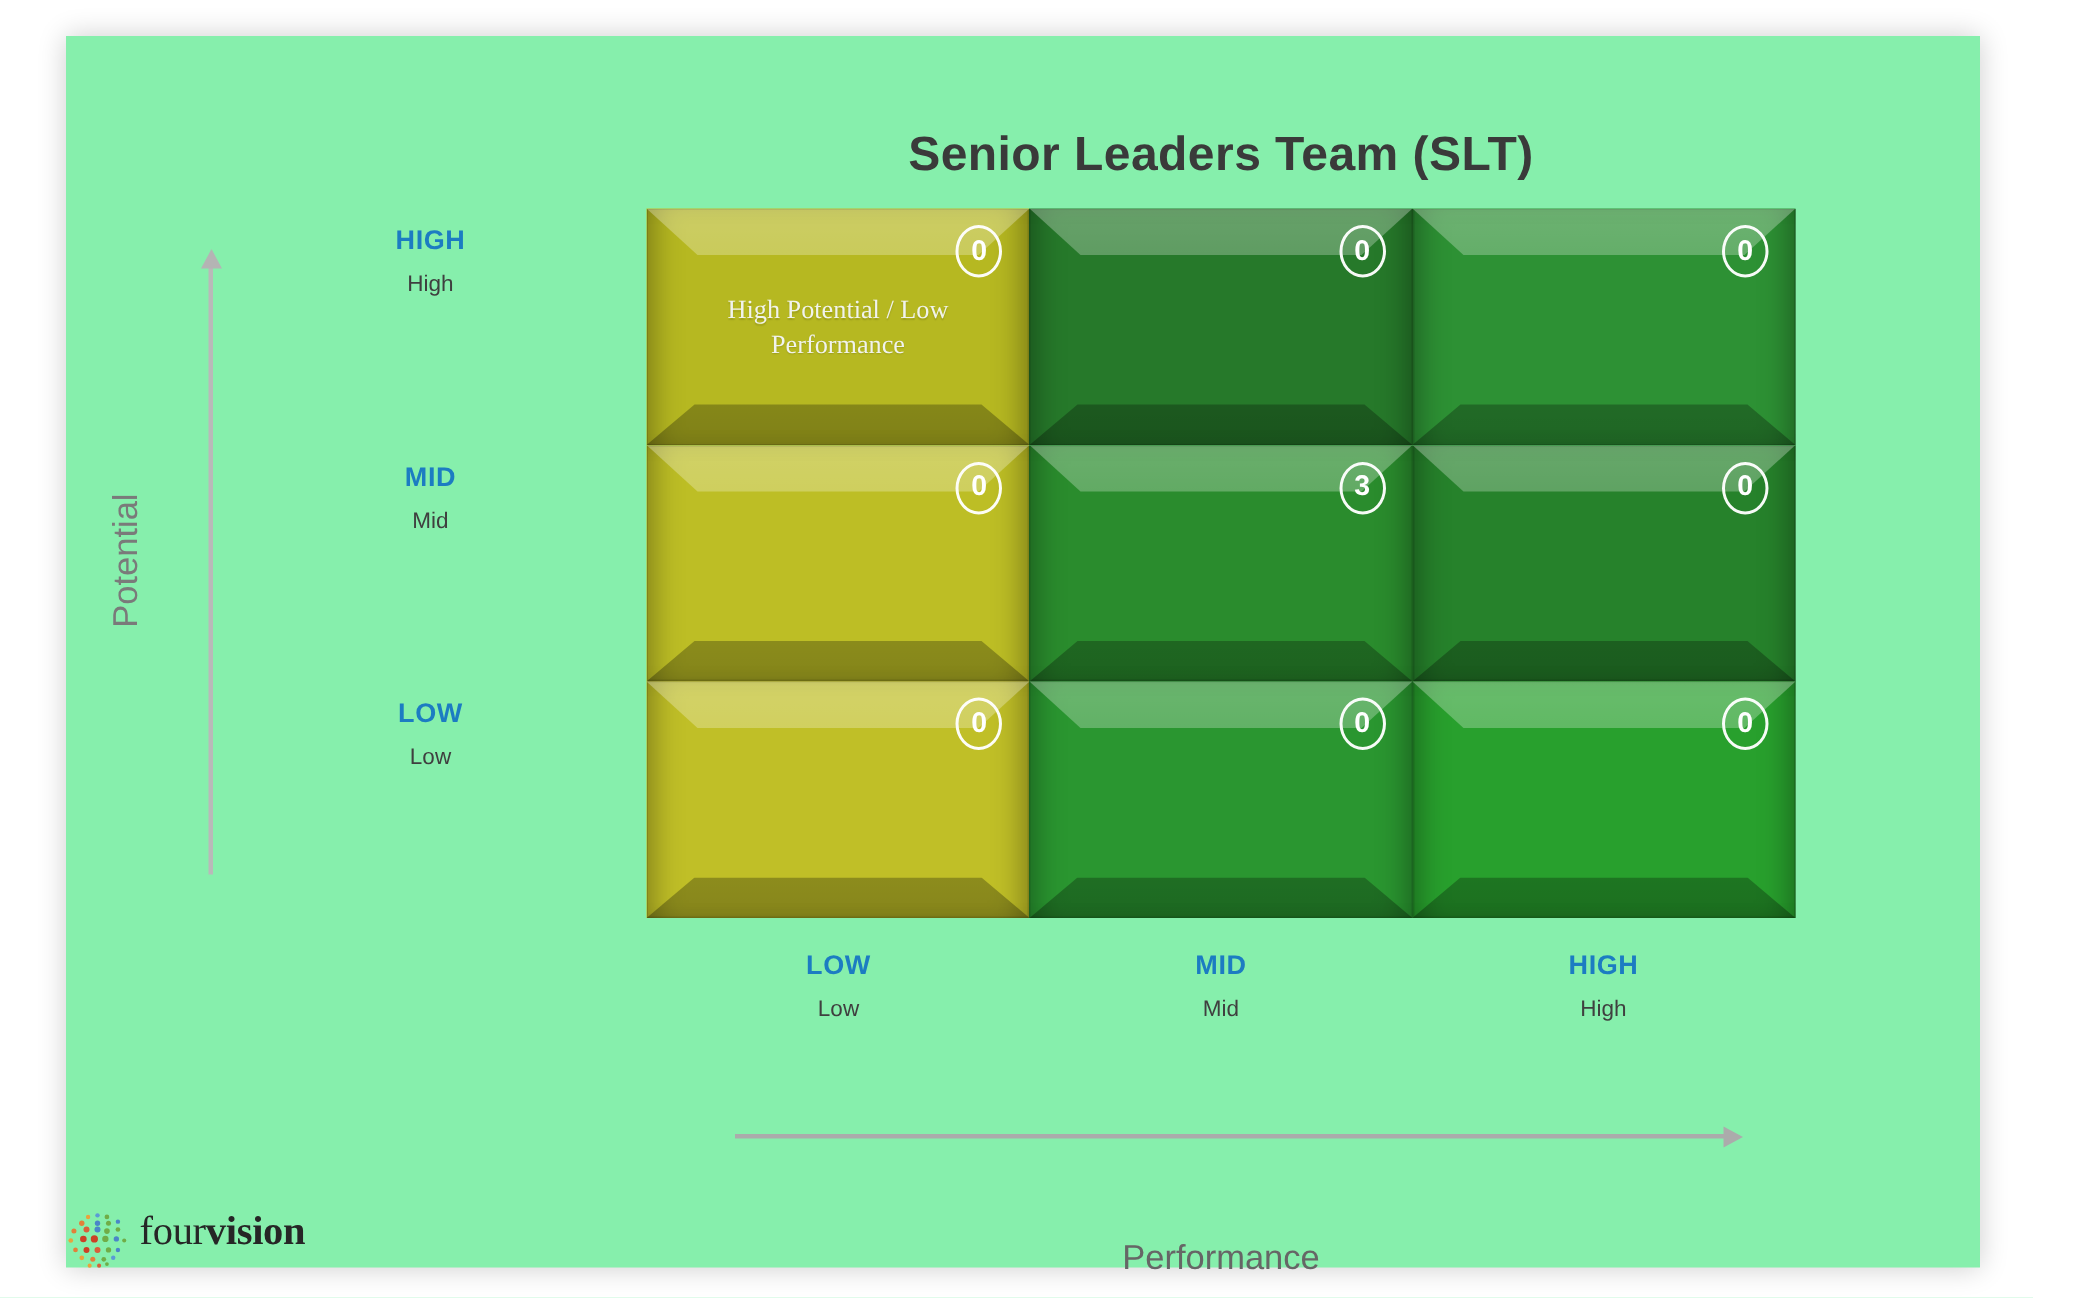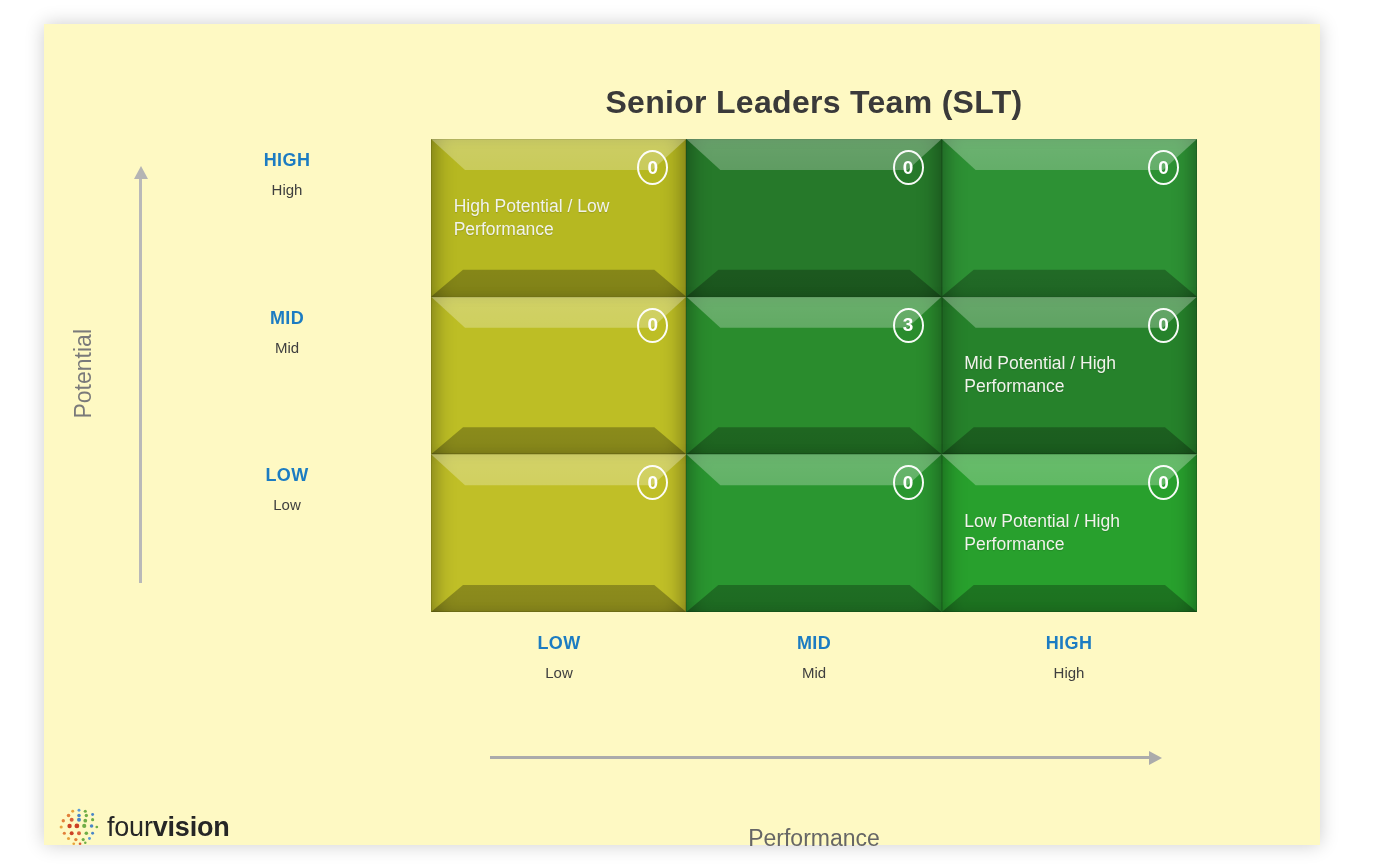--- a/index.html
+++ b/index.html
@@ -1,20 +1,20 @@
 <!DOCTYPE html>
 <html><head>
 <meta charset="utf-8">
 <style>
   * { box-sizing: border-box; margin: 0; padding: 0; }
   html, body { width: 1400px; height: 865px; background: #ffffff; font-family: "Liberation Sans", sans-serif; overflow: hidden; }
   .page { position: relative; width: 1400px; height: 865px; }
   .card {
     position: absolute; left: 44px; top: 24px; width: 1276px; height: 821px;
-    background: #fef9c3;
+    background: #86efac;
     box-shadow: 0 0 18px rgba(0,0,0,0.20);
   }
   .title {
     position: absolute; left: 387px; top: 60px; width: 766px;
     text-align: center; font-size: 32px; font-weight: 600; color: #3a3a3a; letter-spacing: .3px;
   }
   
   .y-title-wrap { position: absolute; left: 26px; top: 140px; height: 420px; display: flex; align-items: center; }
   .y-title { writing-mode: vertical-rl; transform: rotate(180deg); font-size: 23px; color: #7a7a7a; }
   .y-arrow { position: absolute; left: 95px; top: 144px; width: 3px; height: 415px; }
@@ -41,39 +41,39 @@
     content: ""; position: absolute; inset: 0; z-index: 1;
     clip-path: polygon(0 0, 100% 0, calc(100% - 34px) 31px, 34px 31px);
     background: linear-gradient(180deg, rgba(255,255,255,.30), rgba(255,255,255,.10));
   }
   .cell::after { 
     content: ""; position: absolute; inset: 0; z-index: 1;
     clip-path: polygon(32px calc(100% - 27px), calc(100% - 32px) calc(100% - 27px), 100% 100%, 0 100%);
     background: linear-gradient(180deg, rgba(0,0,0,.10), rgba(0,0,0,.30));
   }
   .cell-label {
-    position: relative; z-index: 2; width: 210px; text-align: left;
-    font-size: 17.5px; line-height: 1.32; color: #f1f3ec; text-shadow: 0 1px 1px rgba(0,0,0,.15);
+    position: relative; z-index: 2; width: 210px; text-align: center;
+    font-size: 17.5px; line-height: 1.32; color: #f1f3ec; text-shadow: 0 1px 1px rgba(0,0,0,.15); font-family: Liberation Serif, serif;
   }
   .badge {
     position: absolute; z-index: 2; top: 11px; right: 18px; width: 31px; height: 35px;
     border: 2.5px solid rgba(255,255,255,.96); border-radius: 50%;
     display: flex; align-items: center; justify-content: center;
     color: #ffffff; font-size: 19px; font-weight: 700;
   }
   
   .x-tick { position: absolute; top: 609px; width: 160px; text-align: center; }
   .xt-0 { left: 435px; } .xt-1 { left: 690px; } .xt-2 { left: 945px; }
   .x-arrow { position: absolute; left: 446px; top: 732px; width: 672px; height: 3px; }
   .x-arrow .shaft { position: absolute; left: 0; top: 0; width: 660px; height: 2.5px; background: #ababab; }
   .x-arrow .head { position: absolute; right: 0; top: -5.5px; width: 0; height: 0;
     border-top: 7px solid transparent; border-bottom: 7px solid transparent; border-left: 13px solid #ababab; }
   .x-title { position: absolute; left: 387px; top: 762px; width: 766px; text-align: center; font-size: 23px; color: #666666; margin-top: 39px; }
   
-  .logo { position: absolute; left: 14px; top: 781px; display: flex; align-items: center; gap: 7px; }
+  .logo { position: absolute; left: 0; top: 781px; display: flex; gap: 7px; font-family: Liberation Serif, serif; }
   .logo-text { font-size: 27px; color: #262626; letter-spacing: -0.2px; }
   .logo-text .bold { font-weight: 700; }
 </style>
 </head>
 <body>
 
 <div class="page">
   <div class="card">
 
     <div class="title">Senior Leaders Team (SLT)</div>
@@ -111,31 +111,29 @@
         <div class="badge">0</div>
       </div>
       <div class="cell" style="background-color: rgb(189, 190, 37);">
         <div class="badge">0</div>
       </div>
       <div class="cell" style="background-color: rgb(42, 140, 45);">
         <div class="badge">3</div>
       </div>
       <div class="cell" style="background-color: rgb(38, 130, 43);">
         <div class="badge">0</div>
-        <div class="cell-label">Mid Potential / High Performance</div>
       </div>
       <div class="cell" style="background-color: rgb(192, 191, 39);">
         <div class="badge">0</div>
       </div>
       <div class="cell" style="background-color: rgb(42, 150, 48);">
         <div class="badge">0</div>
       </div>
       <div class="cell" style="background-color: rgb(40, 160, 45);">
         <div class="badge">0</div>
-        <div class="cell-label">Low Potential / High Performance</div>
       </div>
     </div>
 
     <div class="x-tick xt-0">
       <div class="tick-primary">LOW</div>
       <div class="tick-secondary">Low</div>
     </div>
     <div class="x-tick xt-1">
       <div class="tick-primary">MID</div>
       <div class="tick-secondary">Mid</div>

